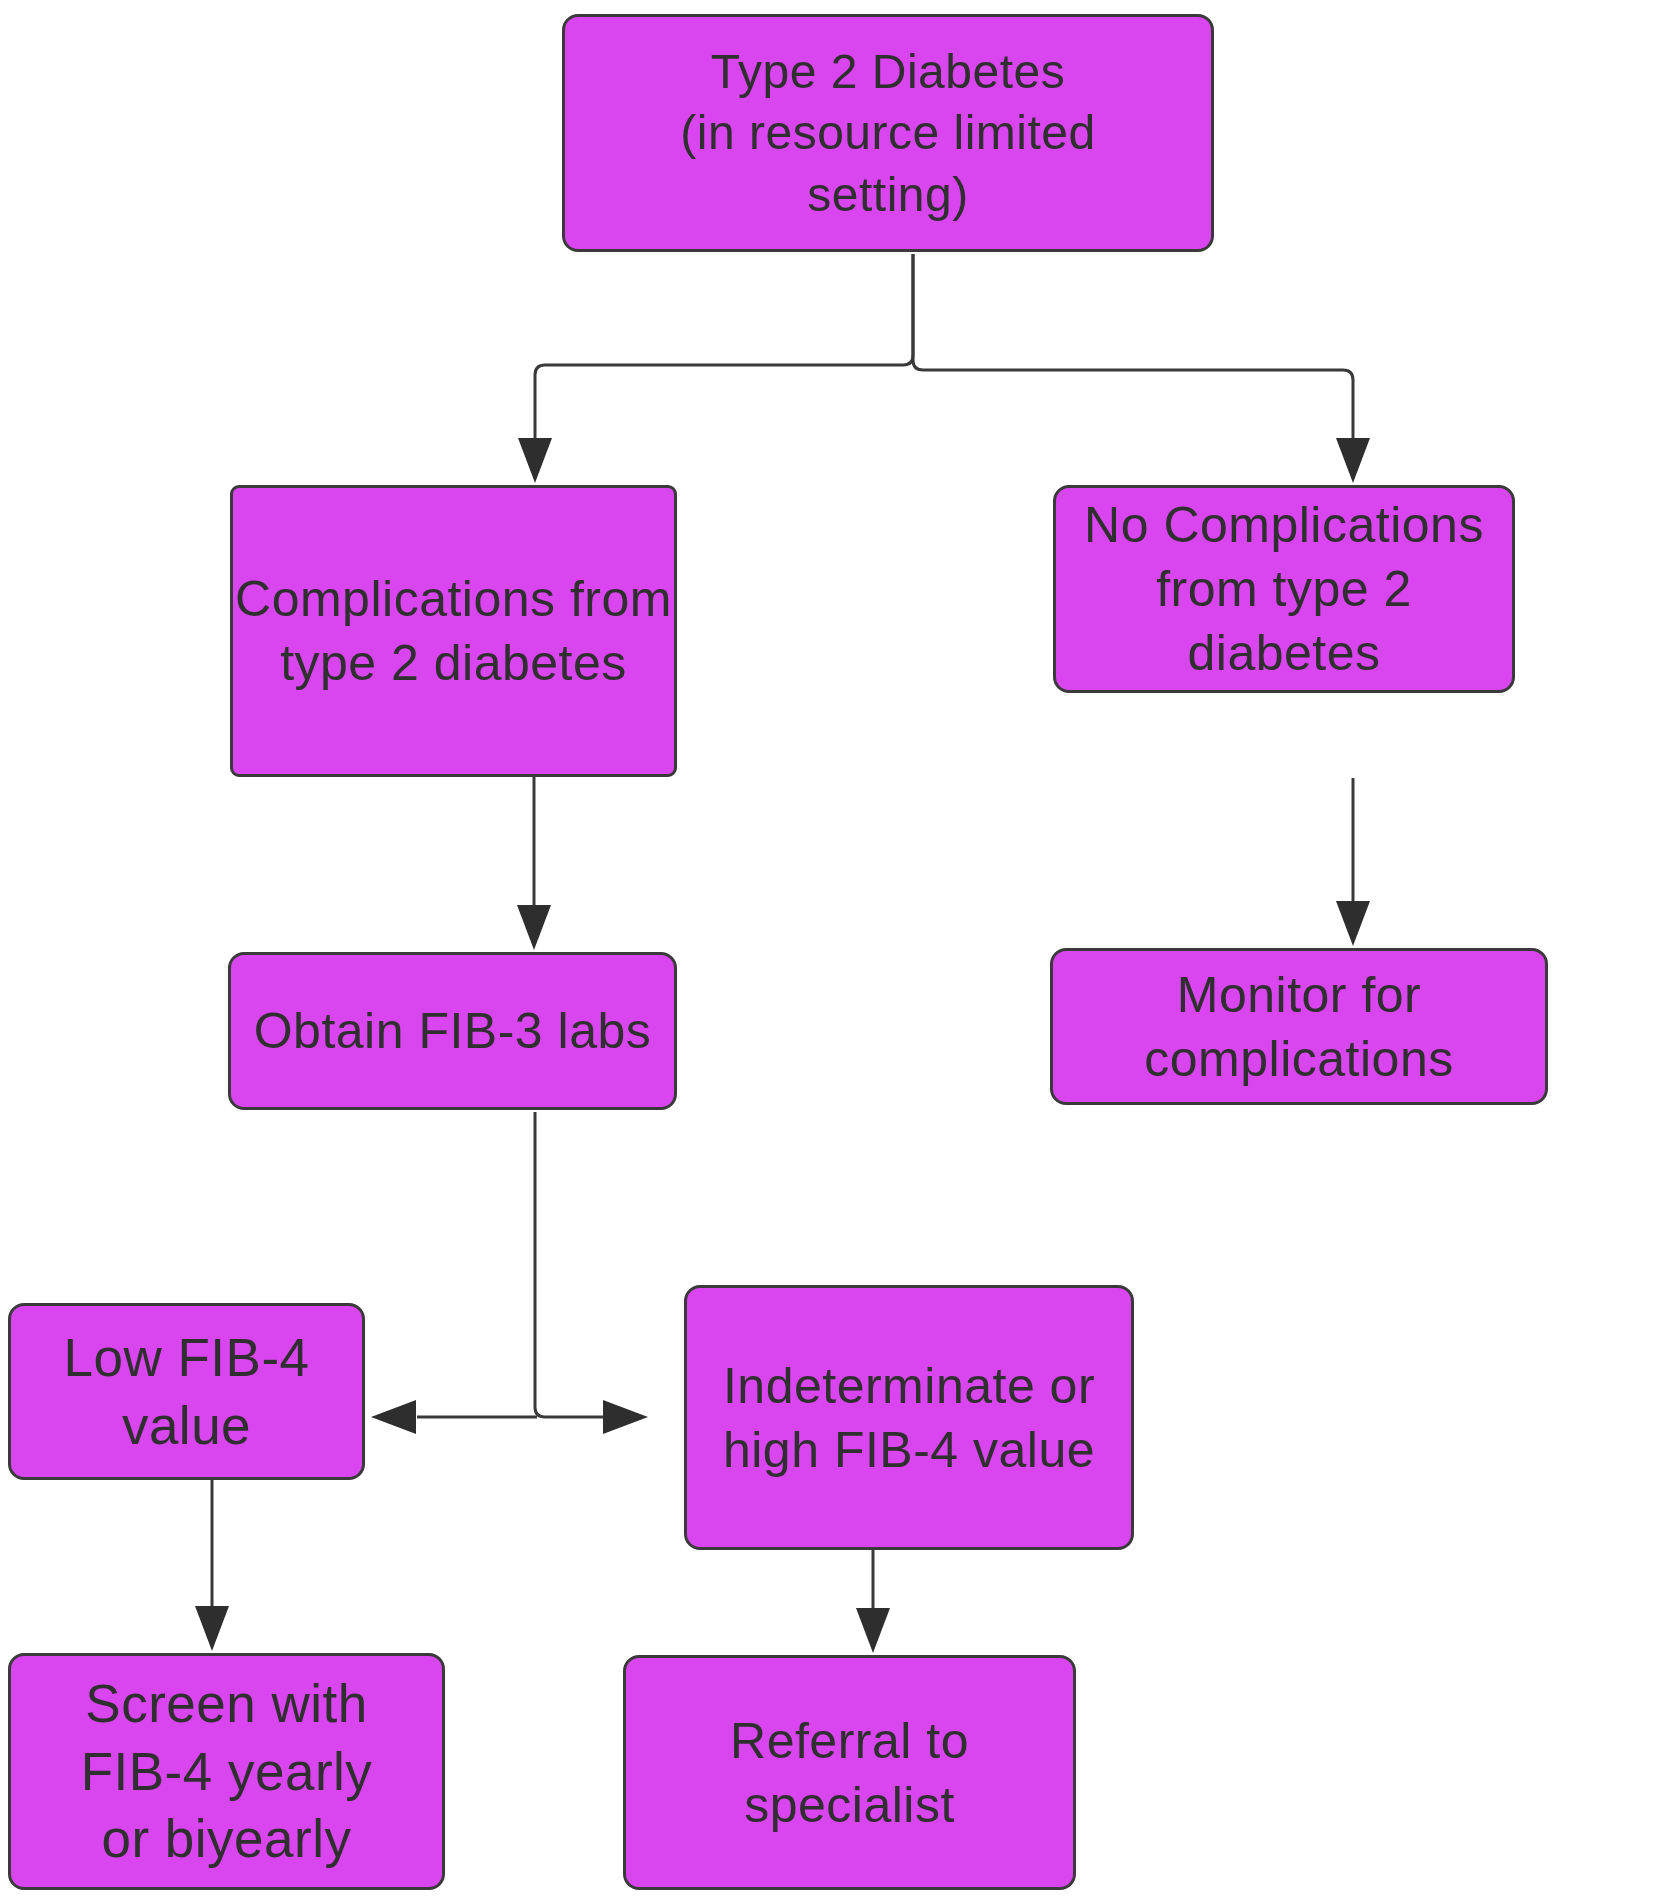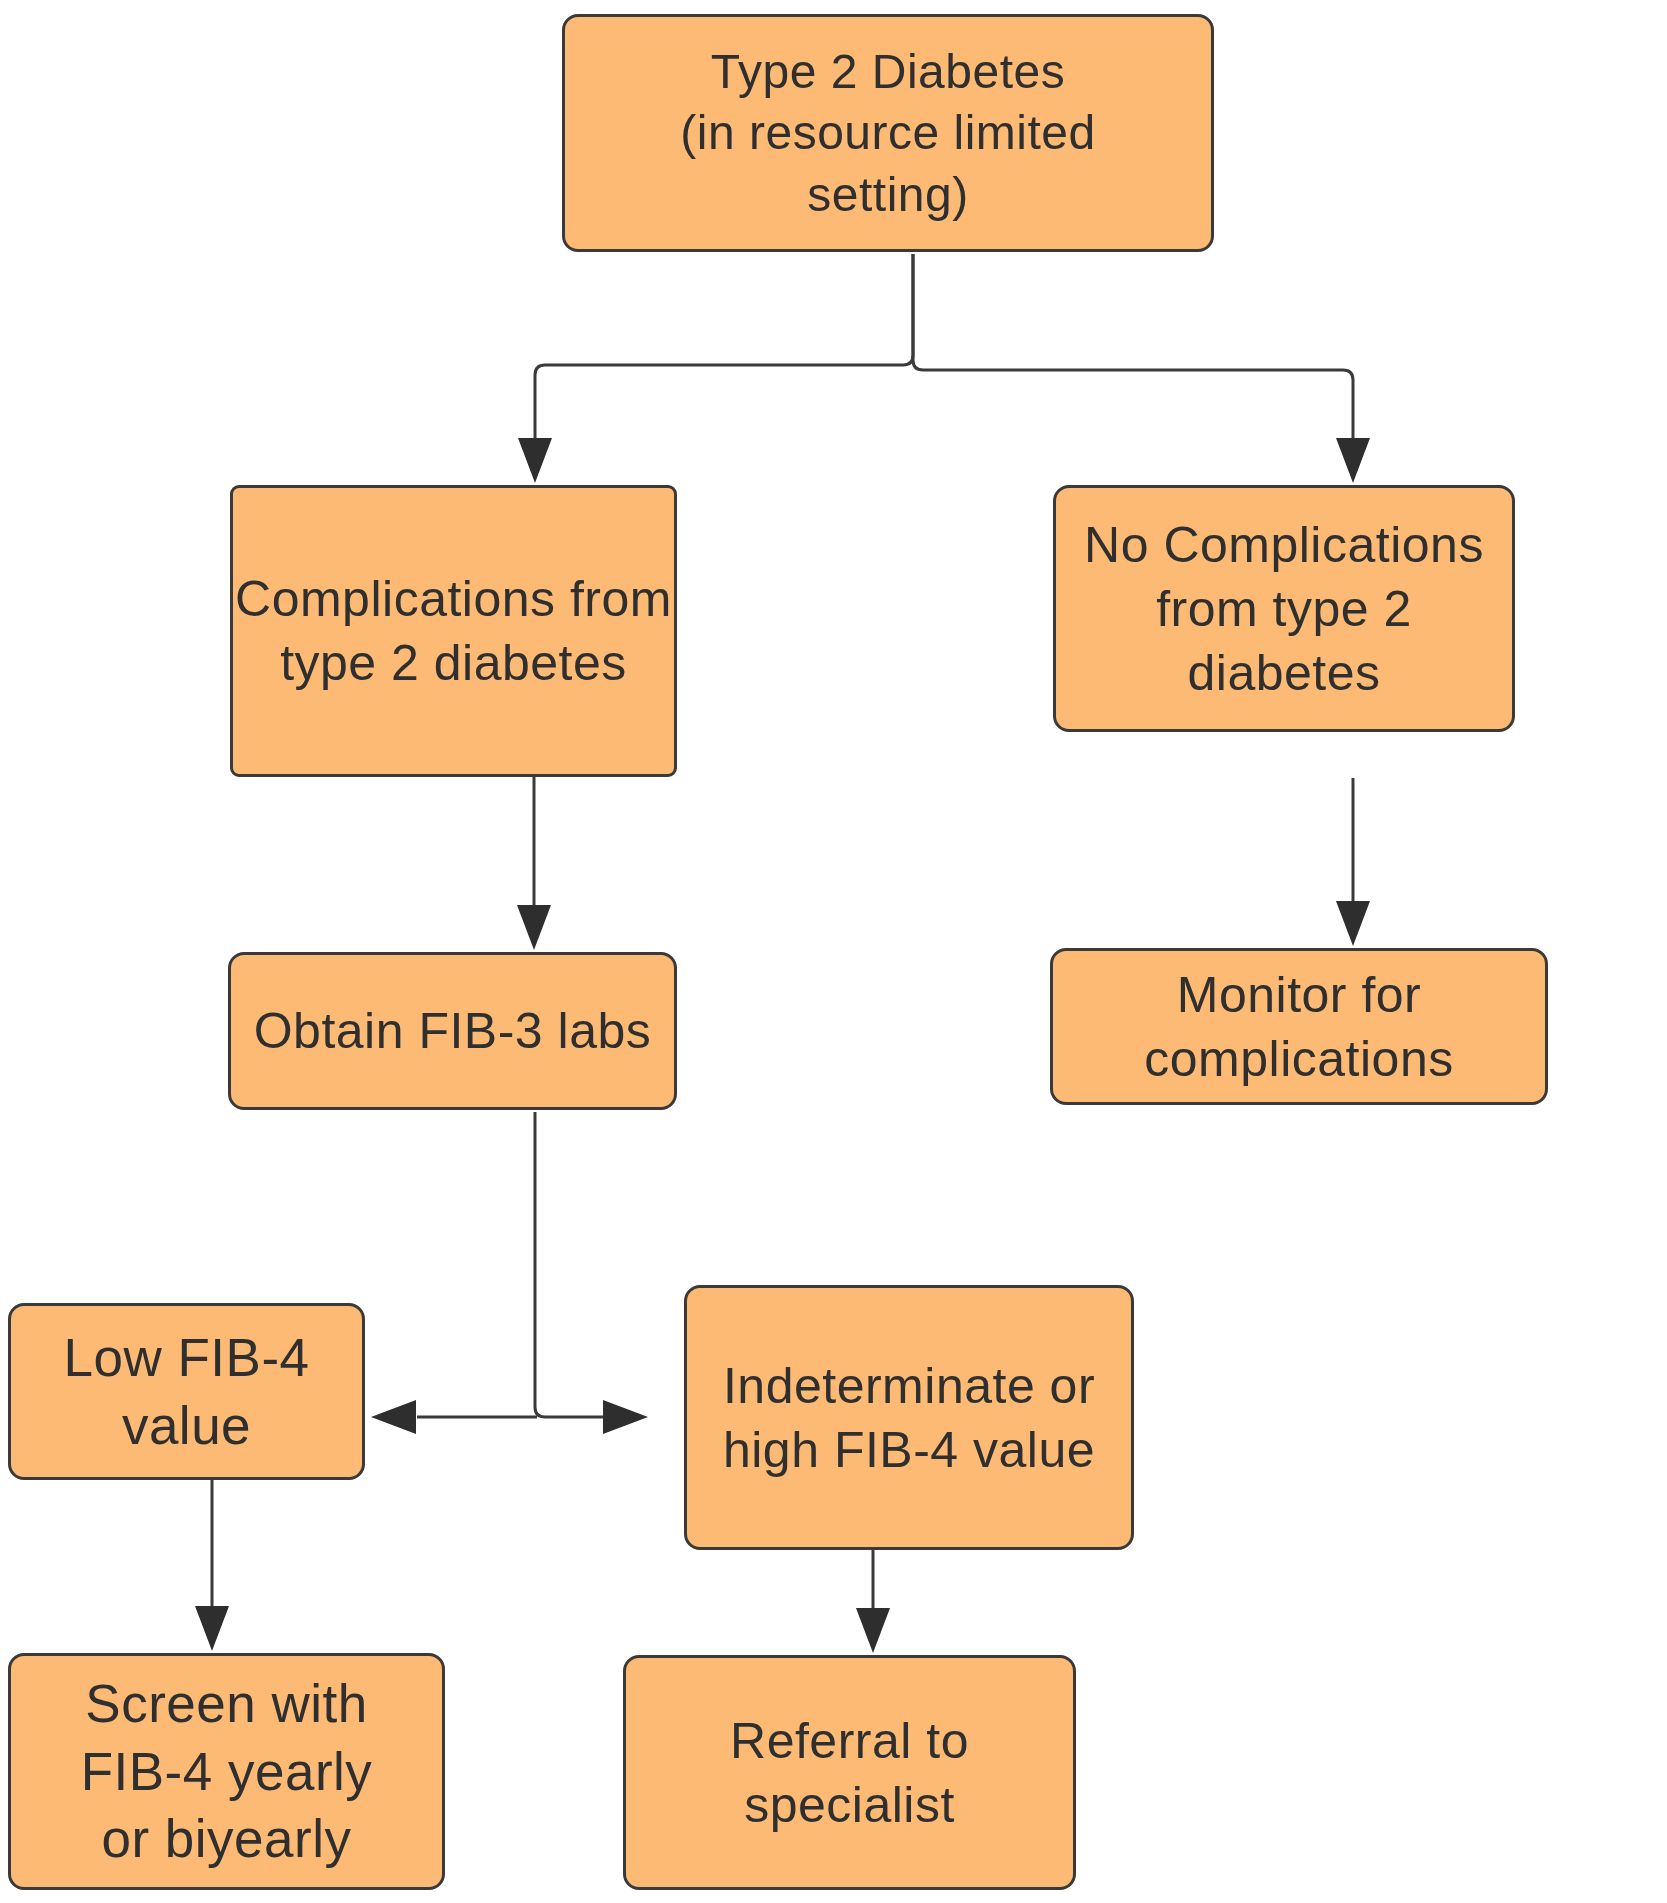--- a/index.html
+++ b/index.html
@@ -27,36 +27,36 @@
     stroke: #3a3a3a;
     stroke-width: 3;
   }
   .edges-layer polygon {
     fill: #2e2e2e;
     stroke: none;
   }
   .node {
     position: absolute;
     box-sizing: border-box;
-    background: #fdba74;
+    background: #d946ef;
     border: 3px solid #3a3a3a;
     border-radius: 16px;
     display: flex;
     align-items: center;
     justify-content: center;
     text-align: center;
     white-space: pre-line;
     color: #2f2f2f;
     font-size: 50px;
     line-height: 1.28;
     letter-spacing: 0.5px;
   }
   .node-top            { left: 562px;  top: 14px;   width: 652px; height: 238px; font-size: 48px; }
   .node-complications  { left: 230px;  top: 485px;  width: 447px; height: 292px; border-radius: 9px; }
-  .node-nocomplications{ left: 1053px; top: 485px;  width: 462px; height: 247px; }
+  .node-nocomplications{ left: 1053px; top: 485px;  width: 462px; height: 208px; }
   .node-obtain         { left: 228px;  top: 952px;  width: 449px; height: 158px; }
   .node-monitor        { left: 1050px; top: 948px;  width: 498px; height: 157px; }
   .node-low            { left: 8px;    top: 1303px; width: 357px; height: 177px; font-size: 53px; }
   .node-indeterminate  { left: 648px;  top: 1285px; width: 450px; height: 265px; margin-left: 36px; }
   .node-screen         { left: 8px;    top: 1653px; width: 437px; height: 237px; font-size: 53px; }
   .node-referral       { left: 623px;  top: 1655px; width: 453px; height: 235px; }
 </style>
 </head>
 <body>
 

